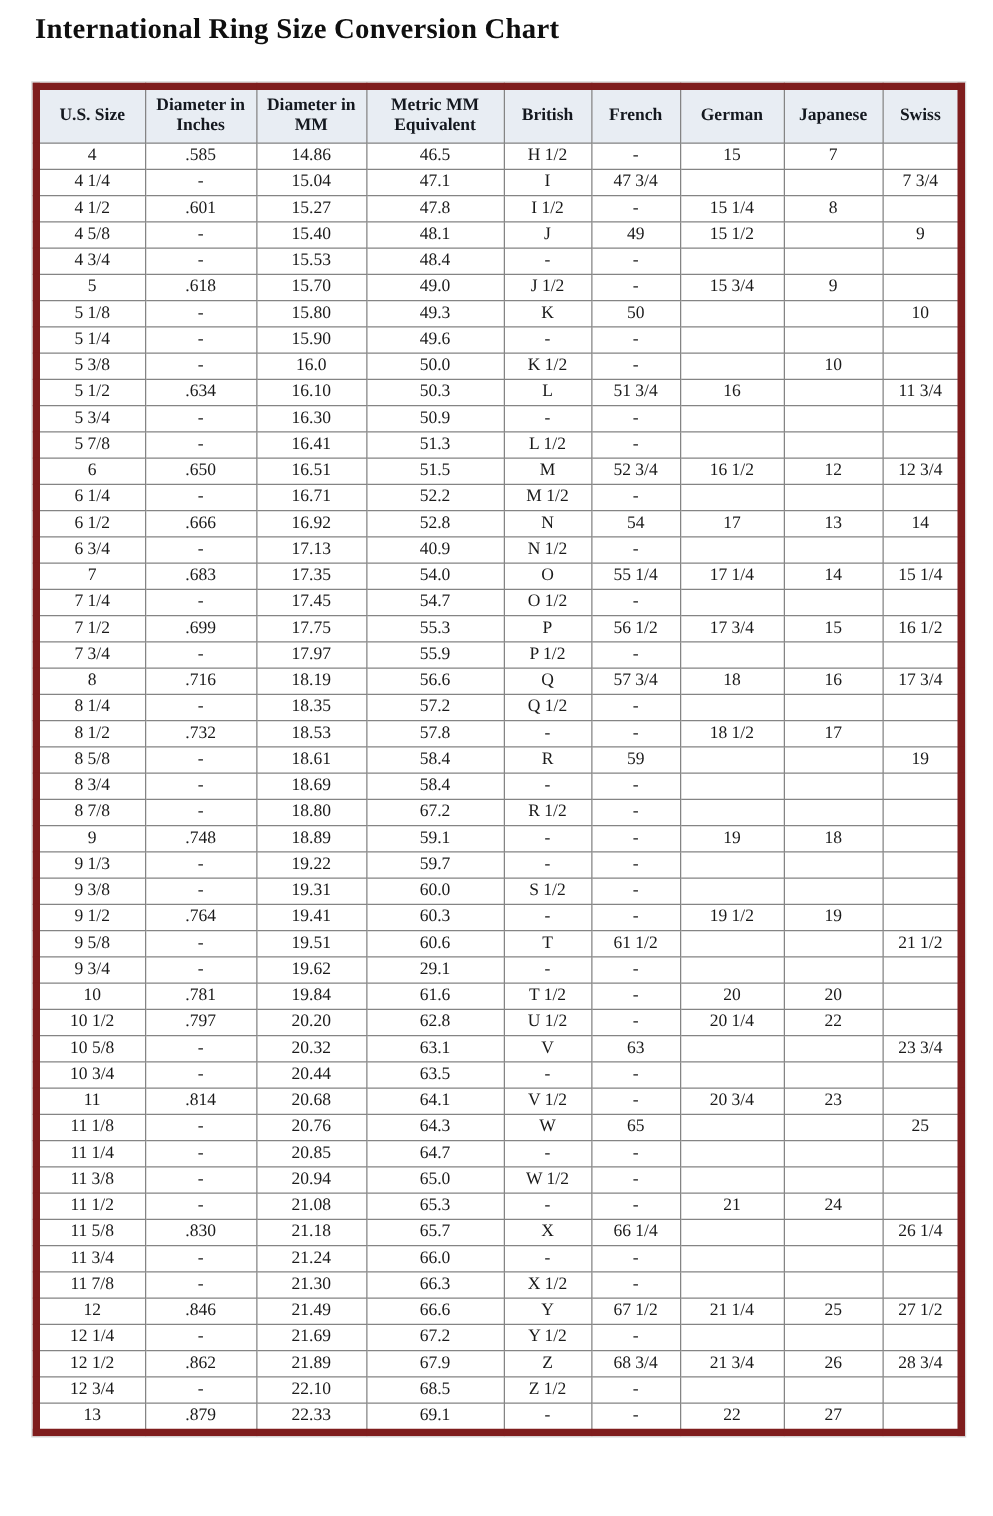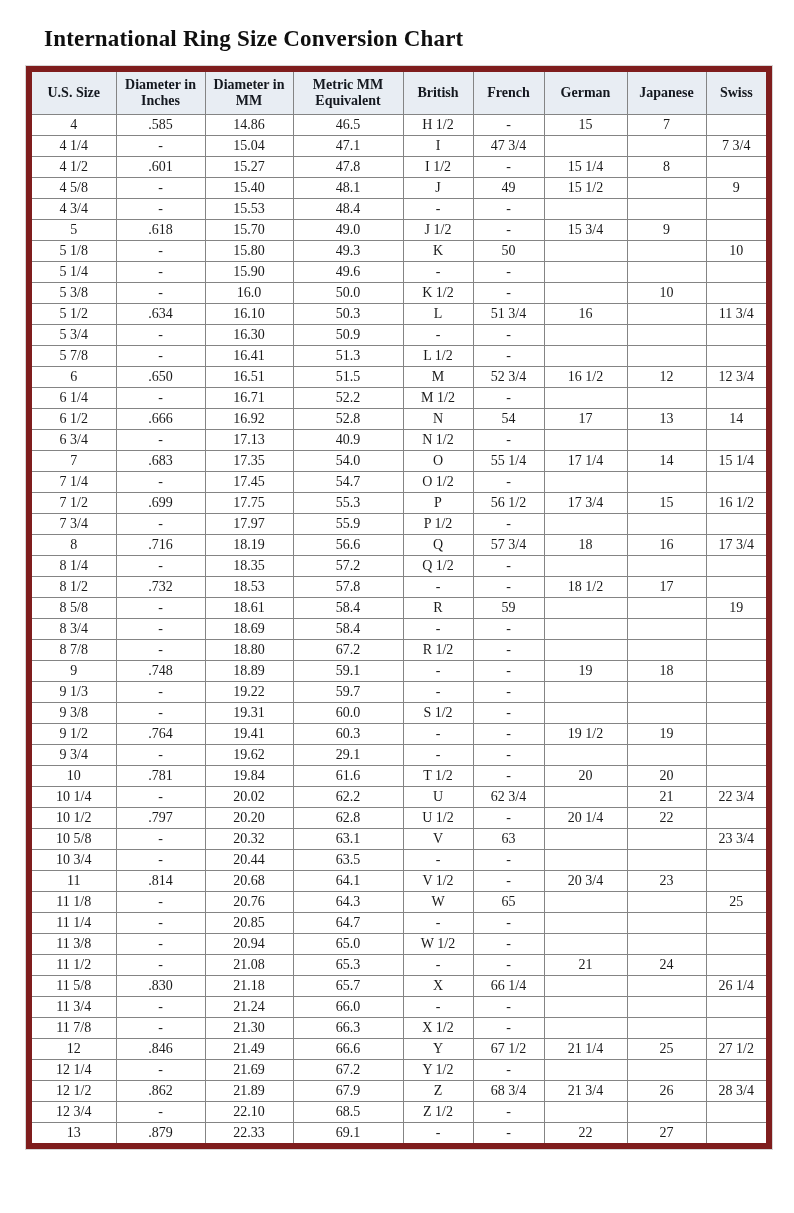--- a/index.html
+++ b/index.html
@@ -11,21 +11,21 @@
     font-family: "Liberation Serif", serif;
     color: #1a1a1a;
   }
   .page {
     position: relative;
     width: 794px;
     height: 1213px;
     overflow: hidden;
   }
   h1.title {
-    margin: 16px;
+    margin: 0;
     position: absolute;
     left: 28px;
     top: 10px;
     font-size: 23px;
     font-weight: bold;
     color: #0f0f0f;
     letter-spacing: 0.2px;
     font-family: "Liberation Serif", serif;
   }
   table.ring-table {
@@ -428,51 +428,51 @@
           <td>.764</td>
           <td>19.41</td>
           <td>60.3</td>
           <td>-</td>
           <td>-</td>
           <td>19 1/2</td>
           <td>19</td>
           <td></td>
         </tr>
         <tr>
+          <td>9 5/8</td>
+          <td>-</td>
+          <td>19.51</td>
+          <td>60.6</td>
+          <td>T</td>
+          <td>61 1/2</td>
+          <td></td>
+          <td></td>
+          <td>21 1/2</td>
+        </tr>
+        <tr>
           <td>9 3/4</td>
           <td>-</td>
           <td>19.62</td>
           <td>29.1</td>
           <td>-</td>
           <td>-</td>
           <td></td>
           <td></td>
           <td></td>
         </tr>
         <tr>
           <td>10</td>
           <td>.781</td>
           <td>19.84</td>
           <td>61.6</td>
           <td>T 1/2</td>
           <td>-</td>
           <td>20</td>
           <td>20</td>
           <td></td>
-        </tr>
-        <tr>
-          <td>10 1/4</td>
-          <td>-</td>
-          <td>20.02</td>
-          <td>62.2</td>
-          <td>U</td>
-          <td>62 3/4</td>
-          <td></td>
-          <td>21</td>
-          <td>22 3/4</td>
         </tr>
         <tr>
           <td>10 1/2</td>
           <td>.797</td>
           <td>20.20</td>
           <td>62.8</td>
           <td>U 1/2</td>
           <td>-</td>
           <td>20 1/4</td>
           <td>22</td>

